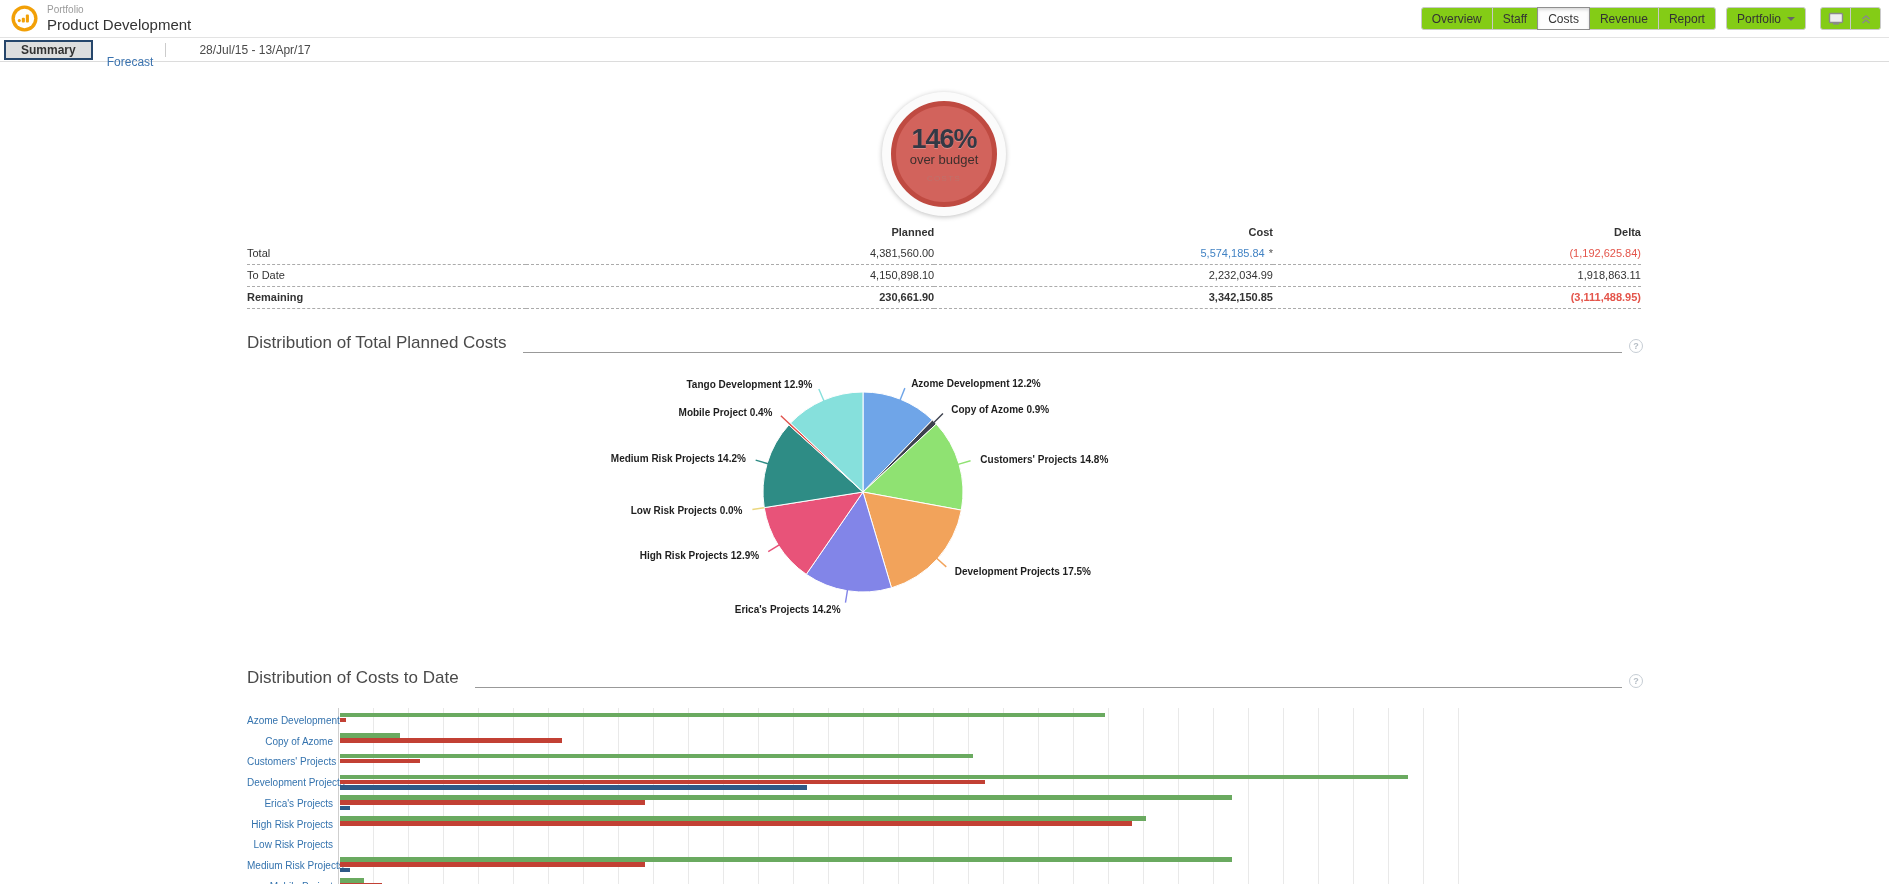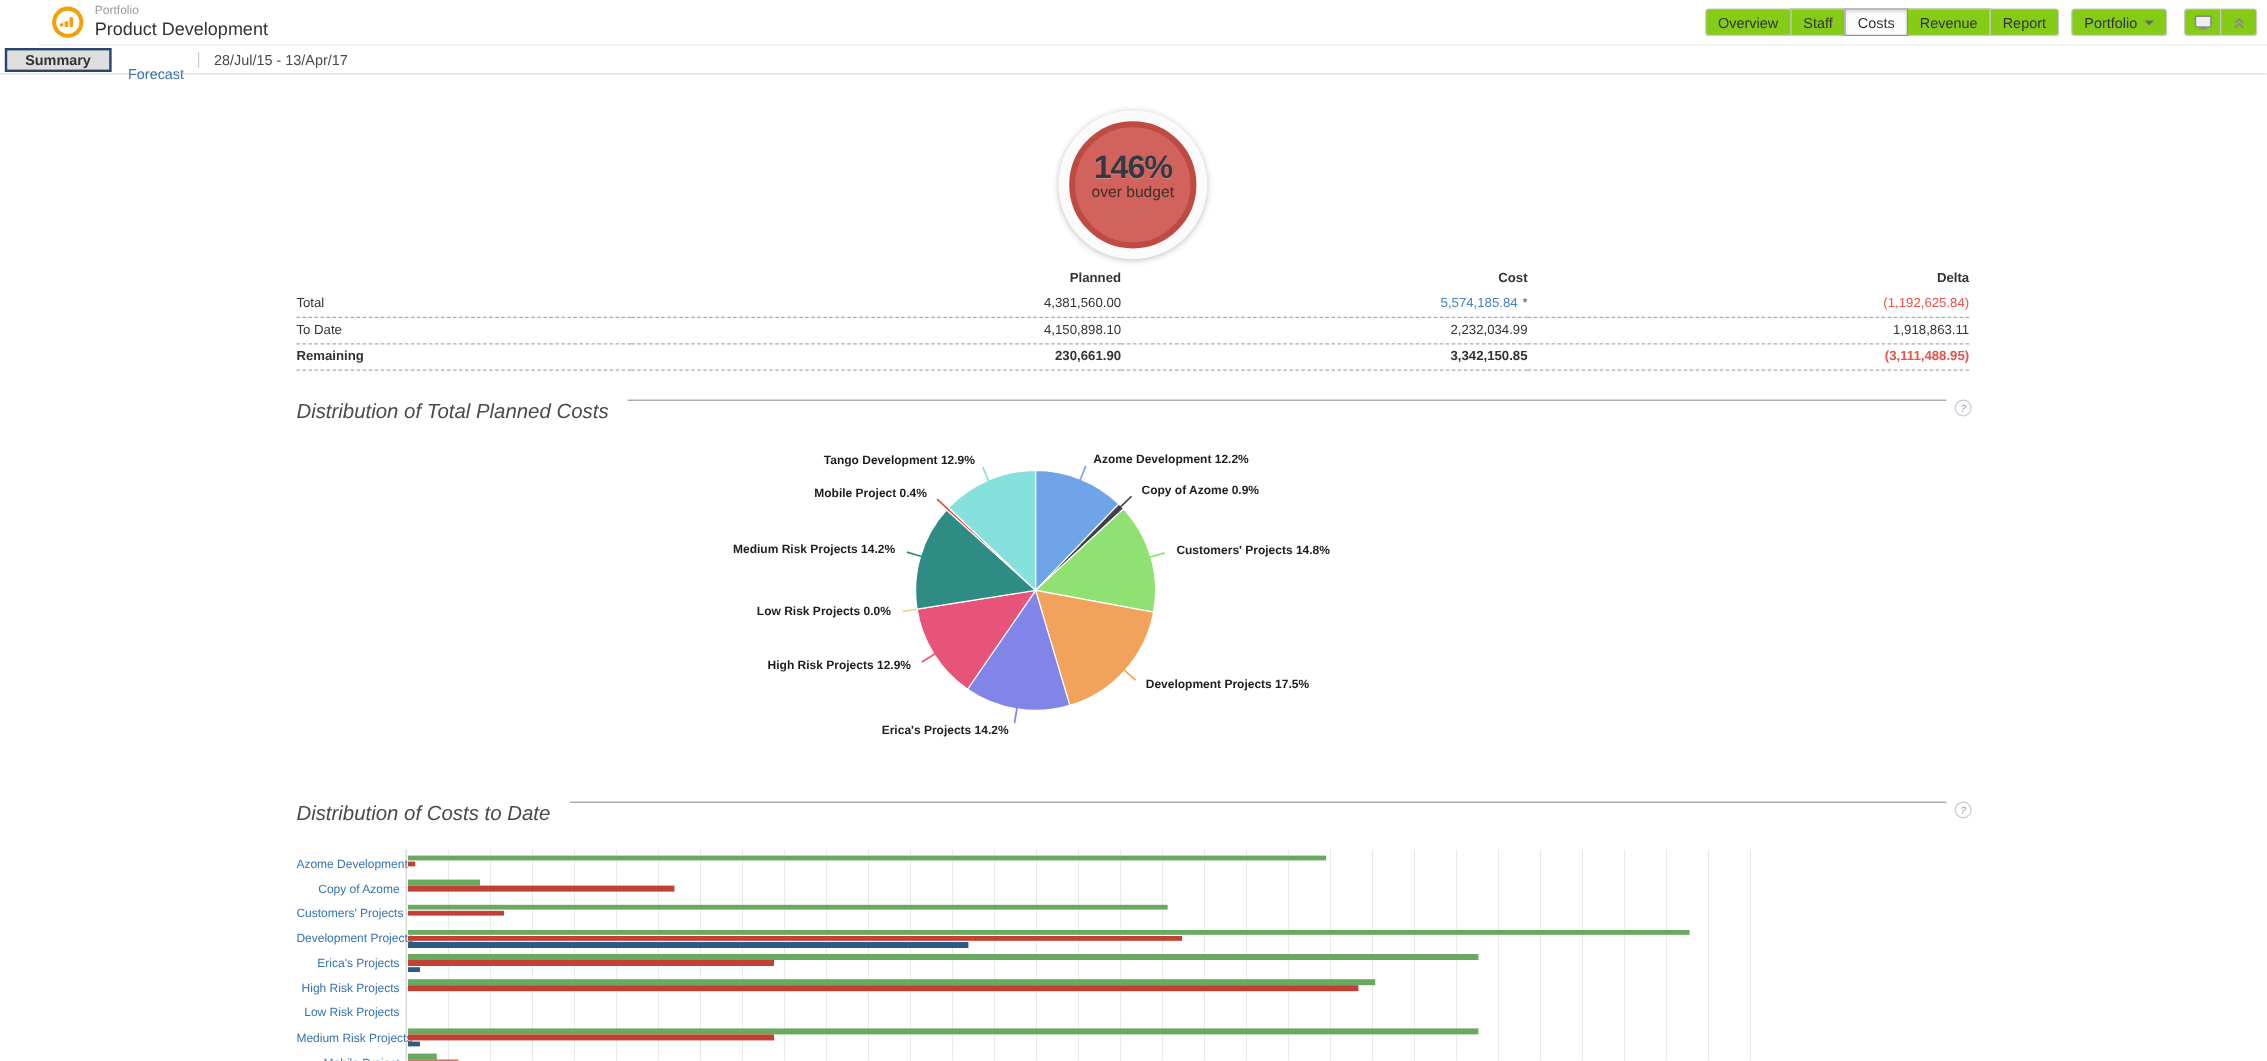--- a/index.html
+++ b/index.html
@@ -4,21 +4,21 @@
 <style>
   * { box-sizing: border-box; margin: 0; padding: 0; }
   html,body { background:#fff; }
   body {
     width:1889px; height:884px; overflow:hidden; position:relative;
     font-family:"Liberation Sans","DejaVu Sans",sans-serif; color:#333; font-size:12px;
   }
 
   
   .app-header{position:absolute;top:0;left:0;right:0;height:38px;border-bottom:1px solid #e3e3e3;
-    display:flex;align-items:center;padding:0 6px;background:#fff;margin-left:32px;}
+    display:flex;align-items:center;padding:0 6px;background:#fff;}
   .logo{width:27px;height:27px;margin:0 9px 0 5px;flex:none;cursor:pointer;}
   .title-block{line-height:1;}
   .app-label{font-size:10px;color:#9b9b9b;margin-bottom:2px;}
   .page-title{font-size:15px;color:#333;}
   .header-spacer{flex:1;}
   .btn{display:inline-flex;align-items:center;justify-content:center;height:23px;padding:0 10px;
     background:#84cc16;border:1px solid #c9c9c9;border-radius:3px;font-size:12px;color:#333;cursor:pointer;
     font-family:inherit;white-space:nowrap;}
   .btn-group{display:flex;}
   .btn-group .btn{border-radius:0;margin-left:-1px;}
@@ -31,21 +31,21 @@
   .icon-group{margin-left:14px;margin-right:2px;}
   .icon-btn{width:31px;padding:0;color:#8a8a8a;}
 
   
   .subnav{position:absolute;top:38px;left:0;right:0;height:24px;border-bottom:1px solid #dcdcdc;
     display:flex;align-items:center;padding:0 4px;background:#fff;}
   .tab-active{border:2px solid #26466b;background:#dedede;font-weight:bold;font-size:12px;color:#333;
     padding:1px 15px;cursor:pointer;font-family:inherit;}
   .tab-link{color:#3b73af;margin-left:14px;cursor:pointer;background:none;border:none;font-size:12px;font-family:inherit;margin-top:24px;}
   .subnav-sep{width:1px;height:14px;background:#ccc;margin:0 12px;}
-  .daterange{color:#4a4a4a;}
+  .daterange{color:#4a4a4a;margin-left:21px;}
 
   
   .content{position:absolute;top:0;left:245px;width:1398px;height:884px;}
 
   
   .badge-outer{position:absolute;top:92px;left:50%;transform:translateX(-50%);width:124px;height:124px;
     border-radius:50%;background:#fbfbfb;box-shadow:0 1px 5px rgba(0,0,0,.25);
     display:flex;align-items:center;justify-content:center;}
   .badge-inner{width:106px;height:106px;border-radius:50%;background:#d2635c;border:5px solid #bf4a41;
     display:flex;flex-direction:column;align-items:center;justify-content:center;text-align:center;}
@@ -59,21 +59,21 @@
   table.summary th{font-weight:bold;text-align:right;padding:3px 0 5px;}
   table.summary th.corner{text-align:left;}
   table.summary td{padding:4px 0 5px;text-align:right;border-bottom:1px dashed #ababab;}
   table.summary td.rowlabel{text-align:left;}
   table.summary tr.bold td{font-weight:bold;}
   .val-link{color:#4283c4;cursor:pointer;}
   .val-suffix{color:#555;margin-left:4px;}
   .neg{color:#e4544a;}
 
   
-  .section-head{position:absolute;left:2px;right:0;display:flex;align-items:flex-start;font-style:italic;}
+  .section-head{position:absolute;left:2px;right:0;display:flex;align-items:flex-end;}
   .section-title{font-size:17px;color:#4a4a4a;white-space:nowrap;font-weight:normal;}
   .rule{flex:1;border-top:1px solid #999;margin-left:16px;}
   .help{flex:none;width:14px;height:14px;border:1px solid #c6cdd4;border-radius:50%;color:#b4bcc4;
     font-size:9px;font-weight:bold;display:flex;align-items:center;justify-content:center;margin-left:7px;cursor:pointer;}
 
   
   .pie-svg{position:absolute;top:372px;left:498px;overflow:visible;}
   .pie-label{position:absolute;font-size:10px;font-weight:bold;color:#1e1e1e;white-space:nowrap;}
 
   

